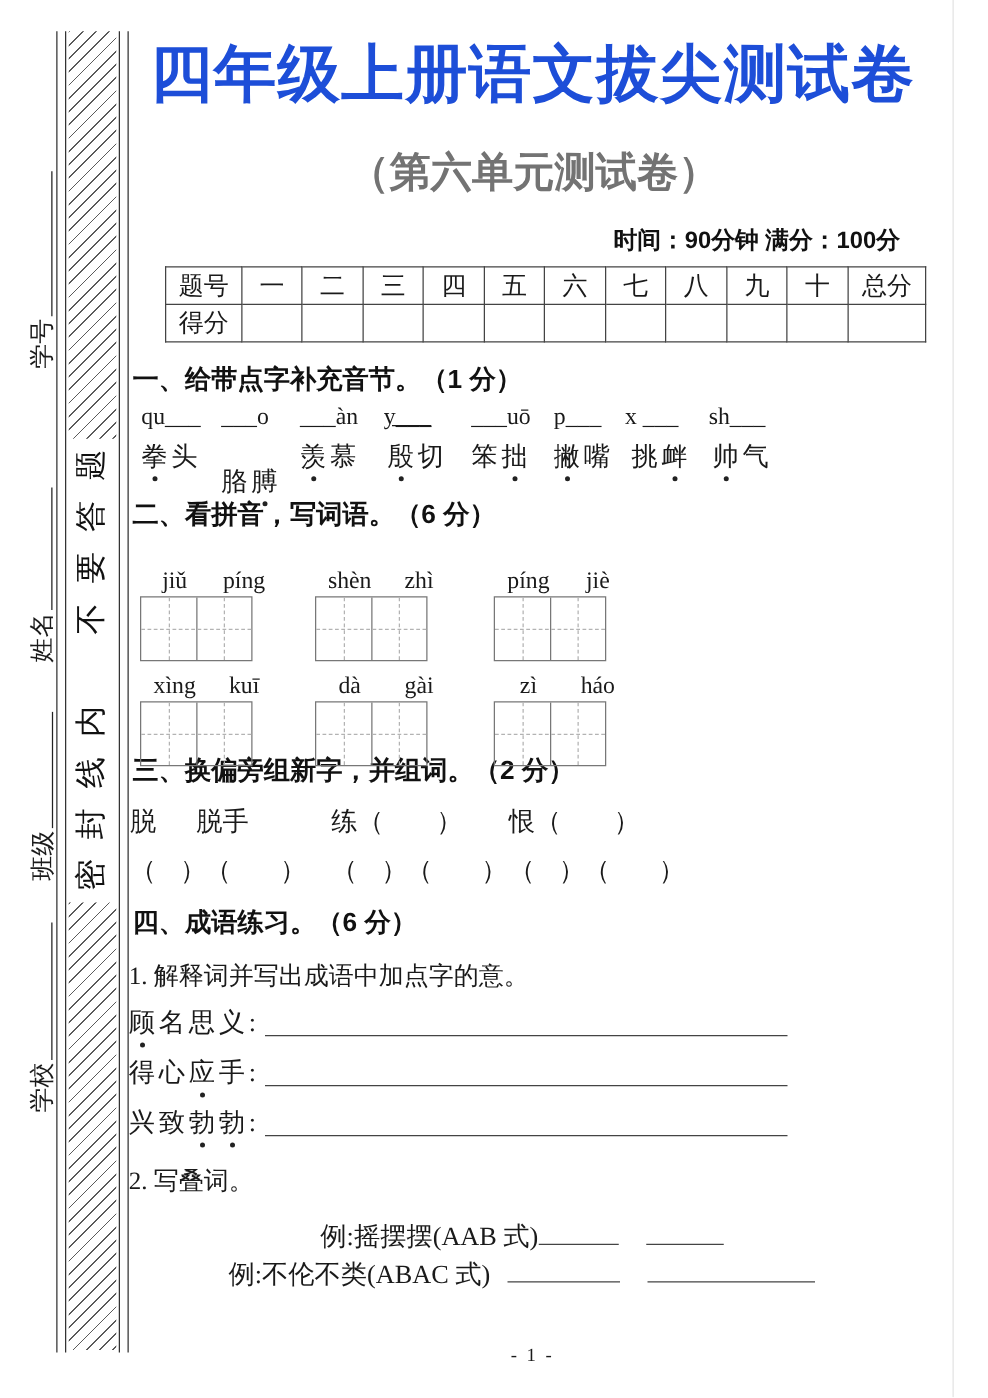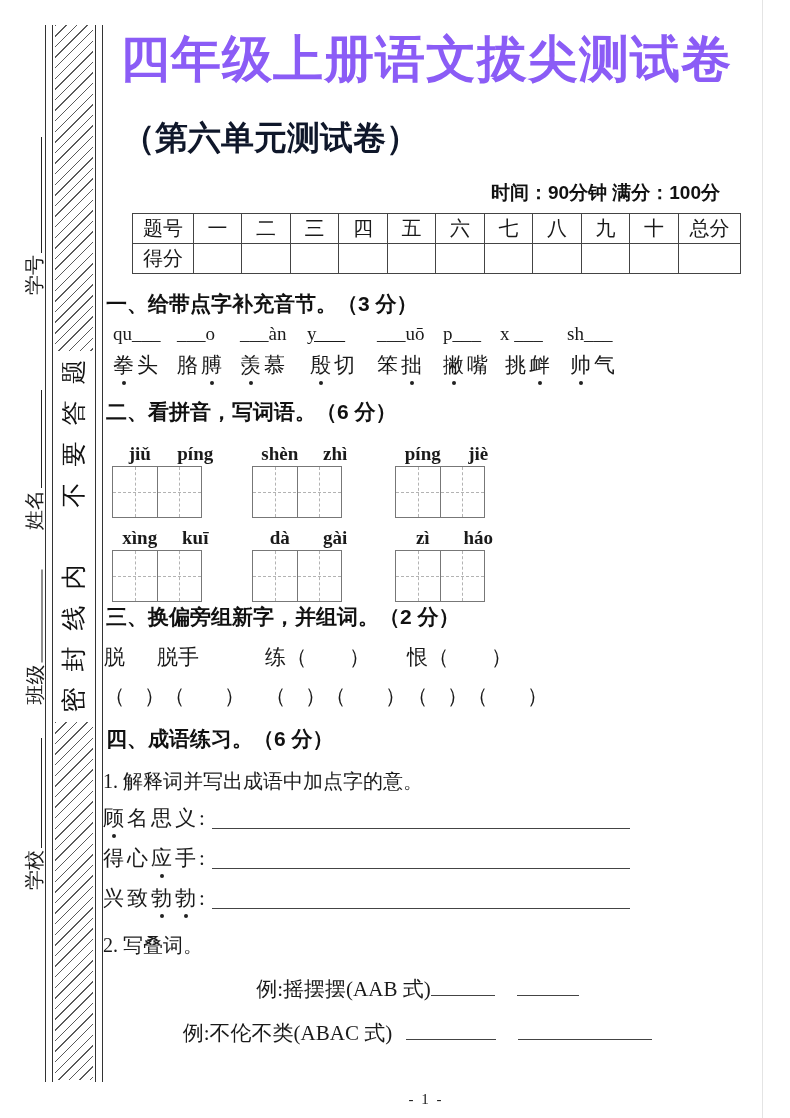--- a/index.html
+++ b/index.html
@@ -24,23 +24,23 @@
   .hatch-top{top:0;height:326px;}
   .hatch-bottom{bottom:2px;height:358px;}
   .seal-text{position:absolute;left:-116px;top:512px;width:380px;height:32px;
              transform:rotate(-90deg);transform-origin:center;
              font-size:25px;letter-spacing:16px;white-space:nowrap;text-align:center;
              line-height:32px;color:#111;}
 
   
   .content{position:absolute;left:112px;top:0;width:620px;}
   .title{margin:28px 0 0 8px;text-align:center;font-family:"Liberation Sans","DejaVu Sans",sans-serif;
-         font-weight:900;font-size:50px;line-height:62px;letter-spacing:1px;color:#8b5cf6;}
-  .subtitle{margin:28px 0 0 10px;text-align:left;font-family:"Liberation Sans","DejaVu Sans",sans-serif;
-            font-weight:700;font-size:33px;line-height:40px;color:#0f172a;}
+         font-weight:900;font-size:50px;line-height:62px;letter-spacing:1px;color:#1d4ed8;}
+  .subtitle{margin:28px 0 0 10px;text-align:center;font-family:"Liberation Sans","DejaVu Sans",sans-serif;
+            font-weight:700;font-size:33px;line-height:40px;color:#737373;}
   .meta{margin-top:24px;padding-right:12px;text-align:right;
         font-family:"Liberation Sans","DejaVu Sans",sans-serif;font-weight:600;
         font-size:19px;line-height:22px;color:#111;}
 
   table.score-table{margin:9px 0 0 20px;border-collapse:collapse;table-layout:fixed;width:596px;}
   table.score-table td{border:1.4px solid #444;height:29px;text-align:center;
                        font-size:20px;padding:0;}
 
   .h{margin:0 0 0 -6px;font-family:"Liberation Sans","DejaVu Sans",sans-serif;
      font-weight:700;font-size:21px;line-height:26px;color:#111;}
@@ -51,41 +51,41 @@
 
   .pinyin-blank-row{height:24px;margin-top:6px;font-size:19px;}
   .words-row{height:44px;margin-top:4px;font-size:21px;letter-spacing:3px;}
 
   .char{position:relative;display:inline-block;letter-spacing:0;margin-right:3px;}
   .char.dot::after{content:'';position:absolute;left:50%;bottom:-6px;transform:translateX(-50%);
                    width:4px;height:4px;border-radius:50%;background:#222;}
 
   .grid-row{height:75px;}
   #grid-row-0{margin-top:14px;} #grid-row-1{margin-top:9px;}
-  .grid-group{position:absolute;top:4px;width:111px;font-weight:bold;}
+  .grid-group{position:absolute;top:15px;width:111px;}
   .grid-pinyin{display:flex;height:23px;font-size:19px;line-height:22px;}
   .grid-pinyin span{flex:1;text-align:center;}
   .wgrid{display:flex;width:88px;height:50px;border:1px solid #777;position:relative;}
   .wcell{flex:1;position:relative;}
   .wcell + .wcell{border-left:1px solid #777;}
   .wcell::before{content:'';position:absolute;left:50%;top:0;bottom:0;border-left:1px dashed #b3b3b3;}
   .wgrid::after{content:'';position:absolute;left:0;right:0;top:50%;border-top:1px dashed #b3b3b3;}
 
   .s3-line1{height:34px;margin-top:13px;font-size:21px;}
   .s3-line2{height:30px;margin-top:5px;font-size:21px;letter-spacing:-1px;}
 
   .p{margin:16px 0 0 -9px;font-size:20px;line-height:26px;}
   .p2{margin-top:20px;}
   .idiom-row{display:flex;align-items:flex-end;height:34px;margin:6px 0 0 -9px;font-size:21px;}
   #idioms{margin-top:-2px;}
   .u-line{flex:0 0 418px;border-bottom:1.5px solid #444;margin:0 0 3px 4px;}
   .blank{display:inline-block;border-bottom:1.5px solid #444;height:1em;vertical-align:baseline;}
   .gap{display:inline-block;}
   .ex{margin-left:-9px;font-size:21px;line-height:28px;text-align:center;}
-  #ex1{margin-top:16px;} #ex2{margin-top:15px;}
+  #ex1{margin-top:16px;} #ex2{margin-top:1px;}
   .footer{margin:44px 0 0 8px;text-align:center;font-size:15px;letter-spacing:2px;}
 </style>
 </head>
 <body>
 
 <div class="page">
 
   <div id="side-labels">
       <div class="side-label" style="width: 158px; left: -46px; top: 203px;">
         <span class="side-label-text">学号</span>
@@ -144,34 +144,34 @@
             <td></td>
             <td></td>
             <td></td>
             <td></td>
             <td></td>
             <td></td>
           </tr>
         </tbody>
     </table>
 
-    <div class="h" id="s1h">一、给带点字补充音节。（3 分）</div>
+    <div class="h" id="s1h">一、给带点字补充音节。（1 分）</div>
     <div class="row pinyin-blank-row" id="pinyin-blanks">
         <span style="left: 1px;">qu___</span>
         <span style="left: 65px;">___o</span>
         <span style="left: 128px;">___àn</span>
         <span style="left: 195px; text-decoration: underline;">y___</span>
         <span style="left: 265px;">___uō</span>
         <span style="left: 331px;">p___</span>
         <span style="left: 388px;">x ___</span>
         <span style="left: 455px;">sh___</span>
       </div>
     <div class="row words-row" id="s1-words">
         <span style="left: 1px;"><span class="char dot">拳</span><span class="char">头</span></span>
-        <span style="left: 65px;"><span class="char">胳</span><span class="char dot">膊</span></span>
+        <span style="left: 65px; margin-top: 20px;"><span class="char">胳</span><span class="char dot">膊</span></span>
         <span style="left: 128px;"><span class="char dot">羡</span><span class="char">慕</span></span>
         <span style="left: 198px;"><span class="char dot">殷</span><span class="char">切</span></span>
         <span style="left: 265px;"><span class="char">笨</span><span class="char dot">拙</span></span>
         <span style="left: 331px;"><span class="char dot">撇</span><span class="char">嘴</span></span>
         <span style="left: 393px;"><span class="char">挑</span><span class="char dot">衅</span></span>
         <span style="left: 458px;"><span class="char dot">帅</span><span class="char">气</span></span>
       </div>
 
     <div class="h" id="s2h">二、看拼音，写词语。（6 分）</div>
     <div class="row grid-row" id="grid-row-0">

